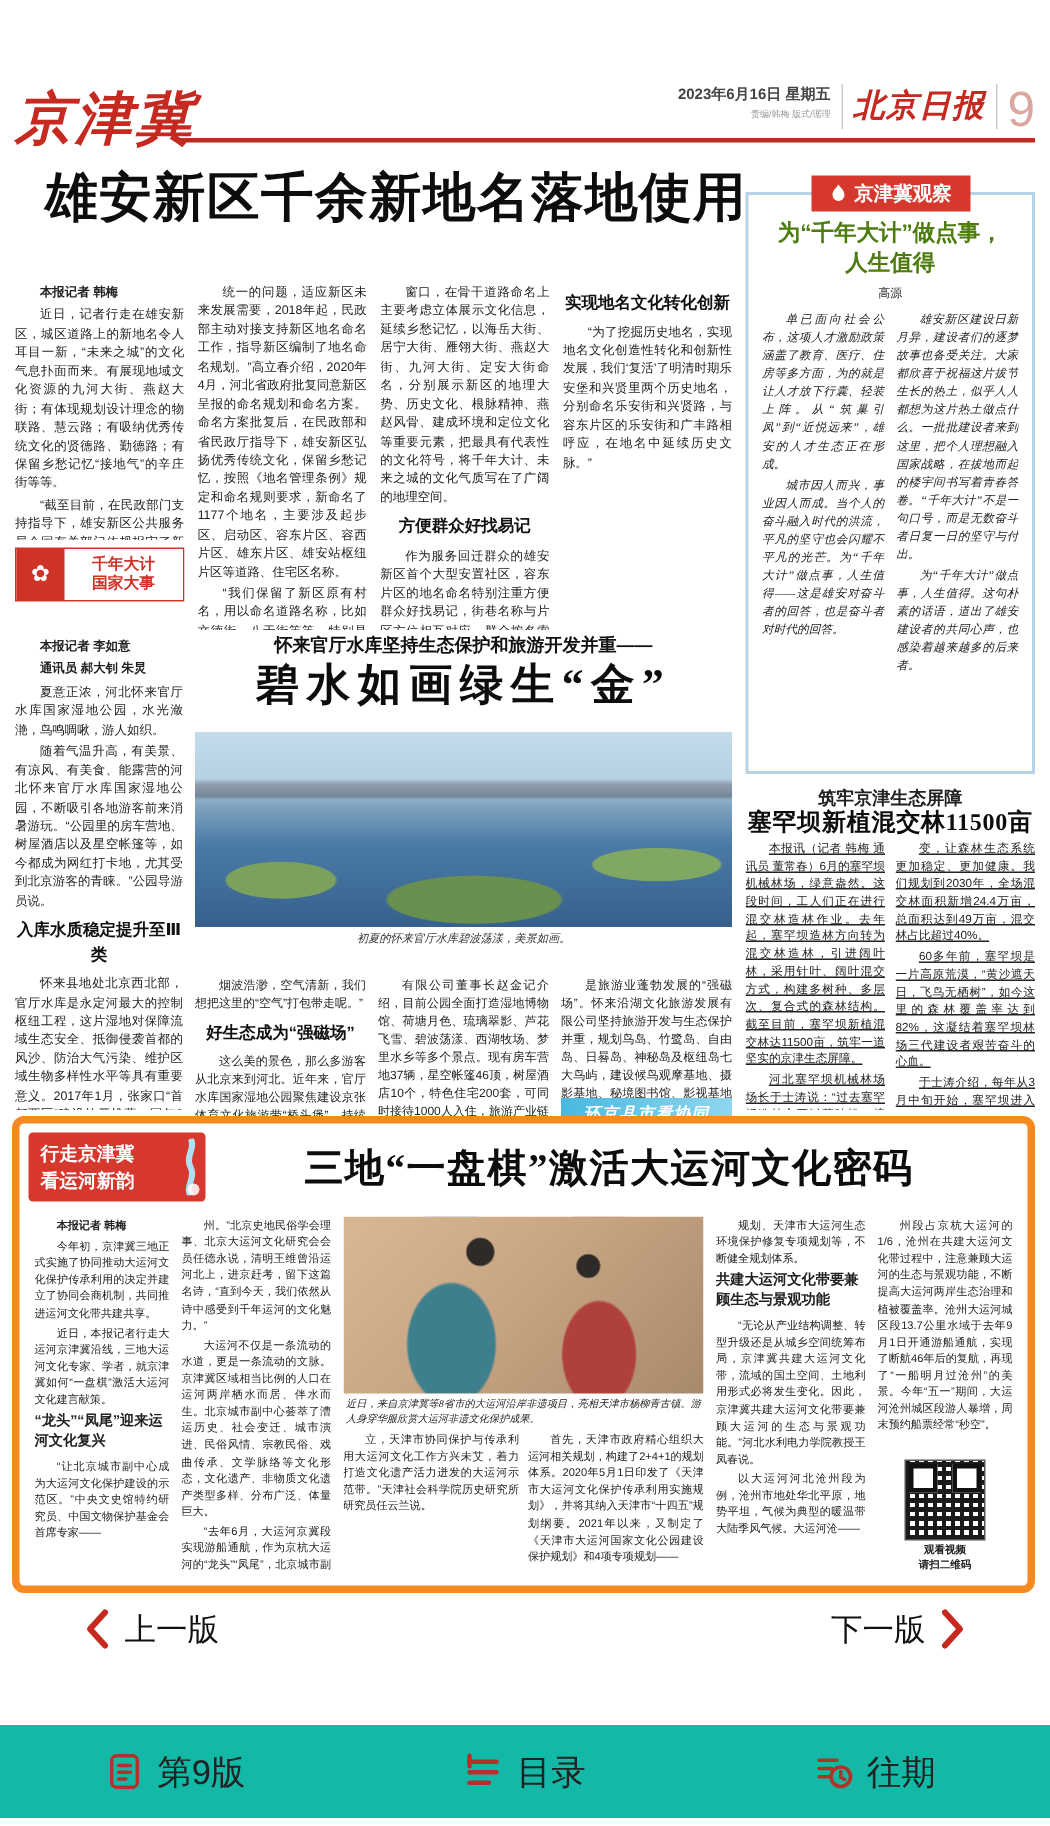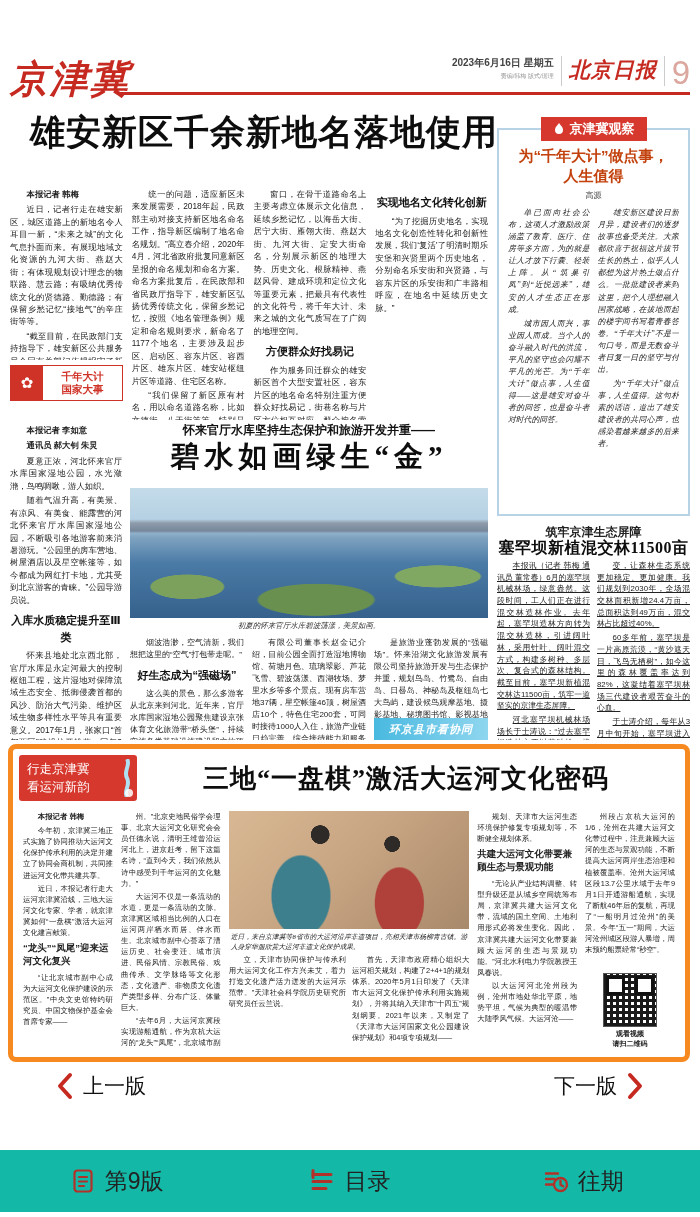--- a/index.html
+++ b/index.html
@@ -44,50 +44,50 @@
   .lake-col1{position:absolute;left:10px;top:424px;width:112px;height:316px;overflow:hidden;
              font-size:8.3px;line-height:1.5;}
   .lake-photo{position:absolute;left:130px;top:488px;width:358px;height:130px;
     background:
       radial-gradient(ellipse 60px 20px at 16% 76%, #7ca15c 0%, #7ca15c 60%, transparent 63%),
       radial-gradient(ellipse 95px 26px at 52% 86%, #6a9050 0%, #6a9050 60%, transparent 63%),
       radial-gradient(ellipse 70px 18px at 86% 68%, #81a863 0%, #81a863 60%, transparent 63%),
       linear-gradient(180deg, transparent 24%, #8e9bab 27%, #76879b 33%, transparent 35%),
       linear-gradient(180deg,#c4dcea 0%,#b3cfe2 28%,#7fa3c0 38%,#4a7aa6 58%,#35618c 100%);}
   .lake-caption{position:absolute;left:130px;top:621px;width:358px;text-align:center;font-size:7.5px;color:#333;}
-  .lake-cols{position:absolute;left:130px;top:637px;width:358px;height:103px;display:flex;gap:8px;
+  .lake-cols{position:absolute;left:130px;top:651px;width:358px;height:103px;display:flex;gap:8px;
              font-size:8px;line-height:1.5;}
   .lake-cols .col{flex:1;}
   .colC{position:relative;padding-bottom:26px;}
   .banner{position:absolute;left:0;right:0;bottom:0;height:22px;
           background:linear-gradient(90deg,#49b9e0,#8fd6ef);color:#fff;font-weight:bold;font-size:11px;
           font-style:italic;display:flex;align-items:center;justify-content:center;letter-spacing:1px;}
 
   
   .obs-box{position:absolute;left:497px;top:128px;width:193px;height:388px;border:2px solid #b9d3e6;background:#fff;}
   .obs-badge{position:absolute;top:-13px;left:50%;transform:translateX(-50%);background:#d6382e;color:#fff;
              font-size:13px;font-weight:bold;padding:3px 12px;white-space:nowrap;display:flex;align-items:center;gap:5px;}
   .obs-inner{padding:16px 9px 8px;height:100%;display:flex;flex-direction:column;}
-  .obs-headline{text-align:center;font-weight:bold;font-size:15px;line-height:1.3;color:#c2410c;}
+  .obs-headline{text-align:center;font-weight:bold;font-size:15px;line-height:1.3;color:#4d7c0f;}
   .obs-byline{text-align:center;font-size:8px;color:#333;margin:5px 0 6px;}
   .obs-cols{display:flex;gap:8px;flex:1;overflow:hidden;font-size:7.8px;line-height:1.55;}
   .obs-cols .col{flex:1;}
 
   .sai-kicker{position:absolute;left:497px;top:524px;width:193px;text-align:center;font-weight:bold;font-size:12px;}
   .sai-headline{position:absolute;left:497px;top:538px;width:193px;text-align:center;font-size:16px;
                 font-weight:bold;letter-spacing:0.5px;color:#0d0d0d;}
   .sai-cols{position:absolute;left:497px;top:560px;width:193px;height:180px;display:flex;gap:7px;
             font-size:7.8px;line-height:1.5;text-decoration:underline;}
   .sai-cols .col{flex:1;}
 
   
   .canal-box{position:absolute;left:8px;top:744px;width:682px;height:318px;border:5px solid #f68a20;
              border-radius:8px;background:#fff;}
   .canal-badge{position:absolute;left:6px;top:6px;width:118px;height:46px;background:#d6382e;border-radius:3px;
-               color:#fff;font-weight:normal;font-size:12.5px;line-height:1.45;display:flex;flex-direction:column;
+               color:#fff;font-weight:bold;font-size:12.5px;line-height:1.45;display:flex;flex-direction:column;
                justify-content:center;padding-left:8px;overflow:hidden;}
   .canal-badge svg{position:absolute;right:3px;top:4px;}
   .badge-dot{position:absolute;right:4px;bottom:4px;width:8px;height:8px;border-radius:50%;background:#fff;opacity:.85;}
   .canal-headline{position:absolute;top:12px;left:130px;right:16px;text-align:center;font-size:26px;
                   font-weight:800;color:#0d0d0d;letter-spacing:1px;}
   .canal-row{position:absolute;top:62px;left:10px;right:10px;bottom:8px;display:flex;gap:8px;
              font-size:7.4px;line-height:1.5;}
   .canal-row .col{overflow:hidden;}
   .c1{width:92px;} .c2{width:102px;} .cc{width:246px;display:flex;flex-direction:column;}
   .c4{width:102px;} .c5{width:92px;display:flex;flex-direction:column;}

